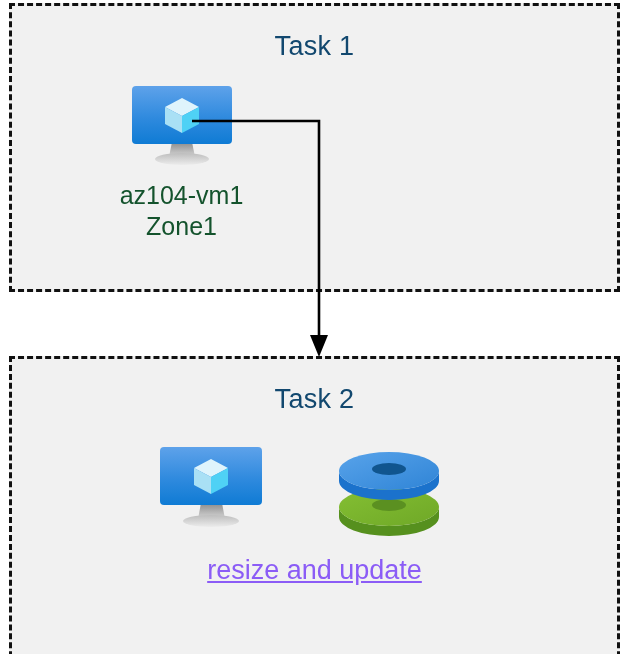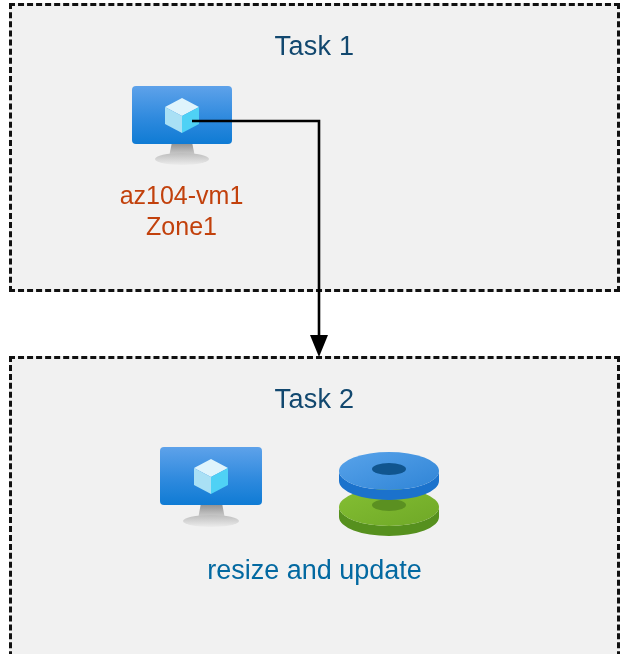--- a/index.html
+++ b/index.html
@@ -59,21 +59,21 @@
   
   .vm-node {
     position: absolute;
   }
   #vm1-node { left: 77px;  top: 78px; width: 185px; }
   #vm2-node { left: 377px; top: 78px; width: 185px; }
 
   .vm-label {
     margin-top: 14px;
     text-align: center;
-    color: #c2410c;
+    color: #14532d;
     font-size: 25px;
     line-height: 1.22;
     font-family: "Liberation Sans", sans-serif;
     white-space: pre-line;
   }
 
   
   .vm-icon {
     margin: 0 auto;
     display: block;
@@ -96,24 +96,25 @@
     position: absolute;
     left: 325px;
     top: 2px;
   }
   #task2-caption {
     position: absolute;
     left: 0;
     top: 198px;
     width: 100%;
     text-align: center;
-    color: #0369a1;
+    color: #8b5cf6;
     font-size: 27px;
     font-family: "Liberation Sans", sans-serif;
     line-height: 1;
+    text-decoration: underline;
   }
 
   
   #connector {
     position: absolute;
     left: 0;
     top: 0;
     width: 628px;
     height: 654px;
     pointer-events: none;

